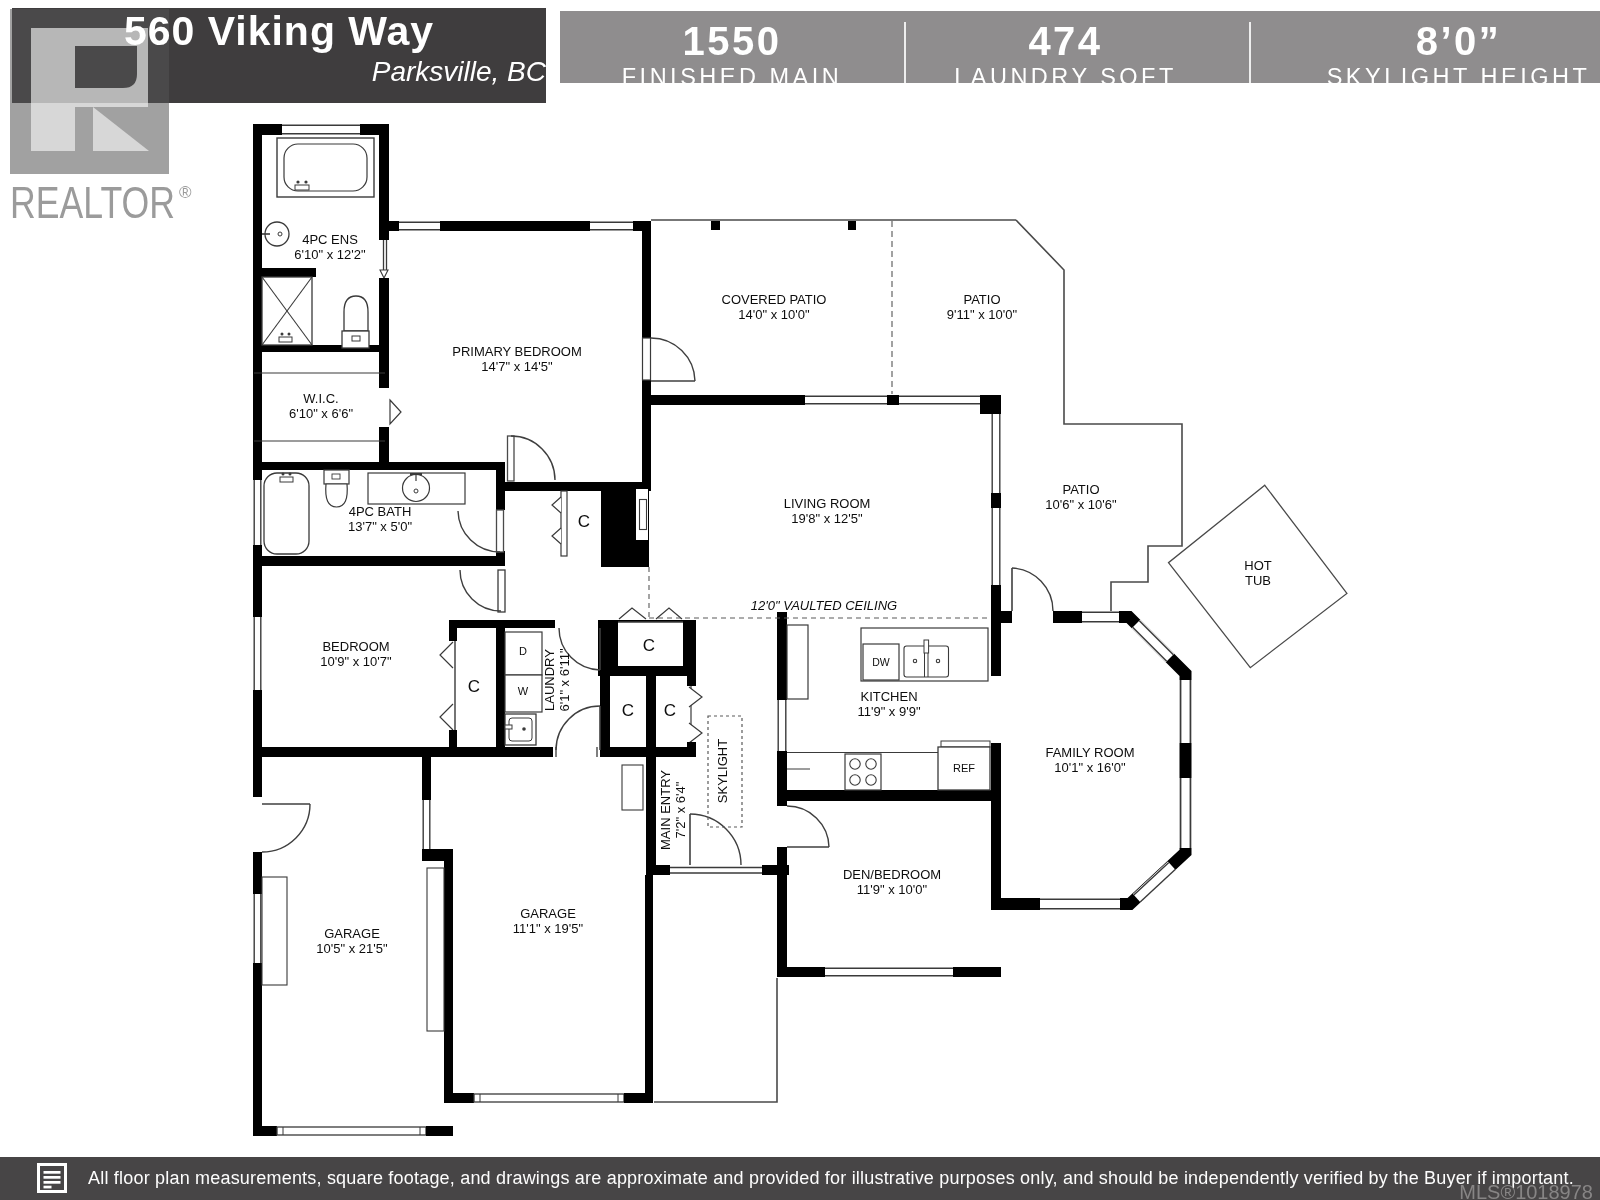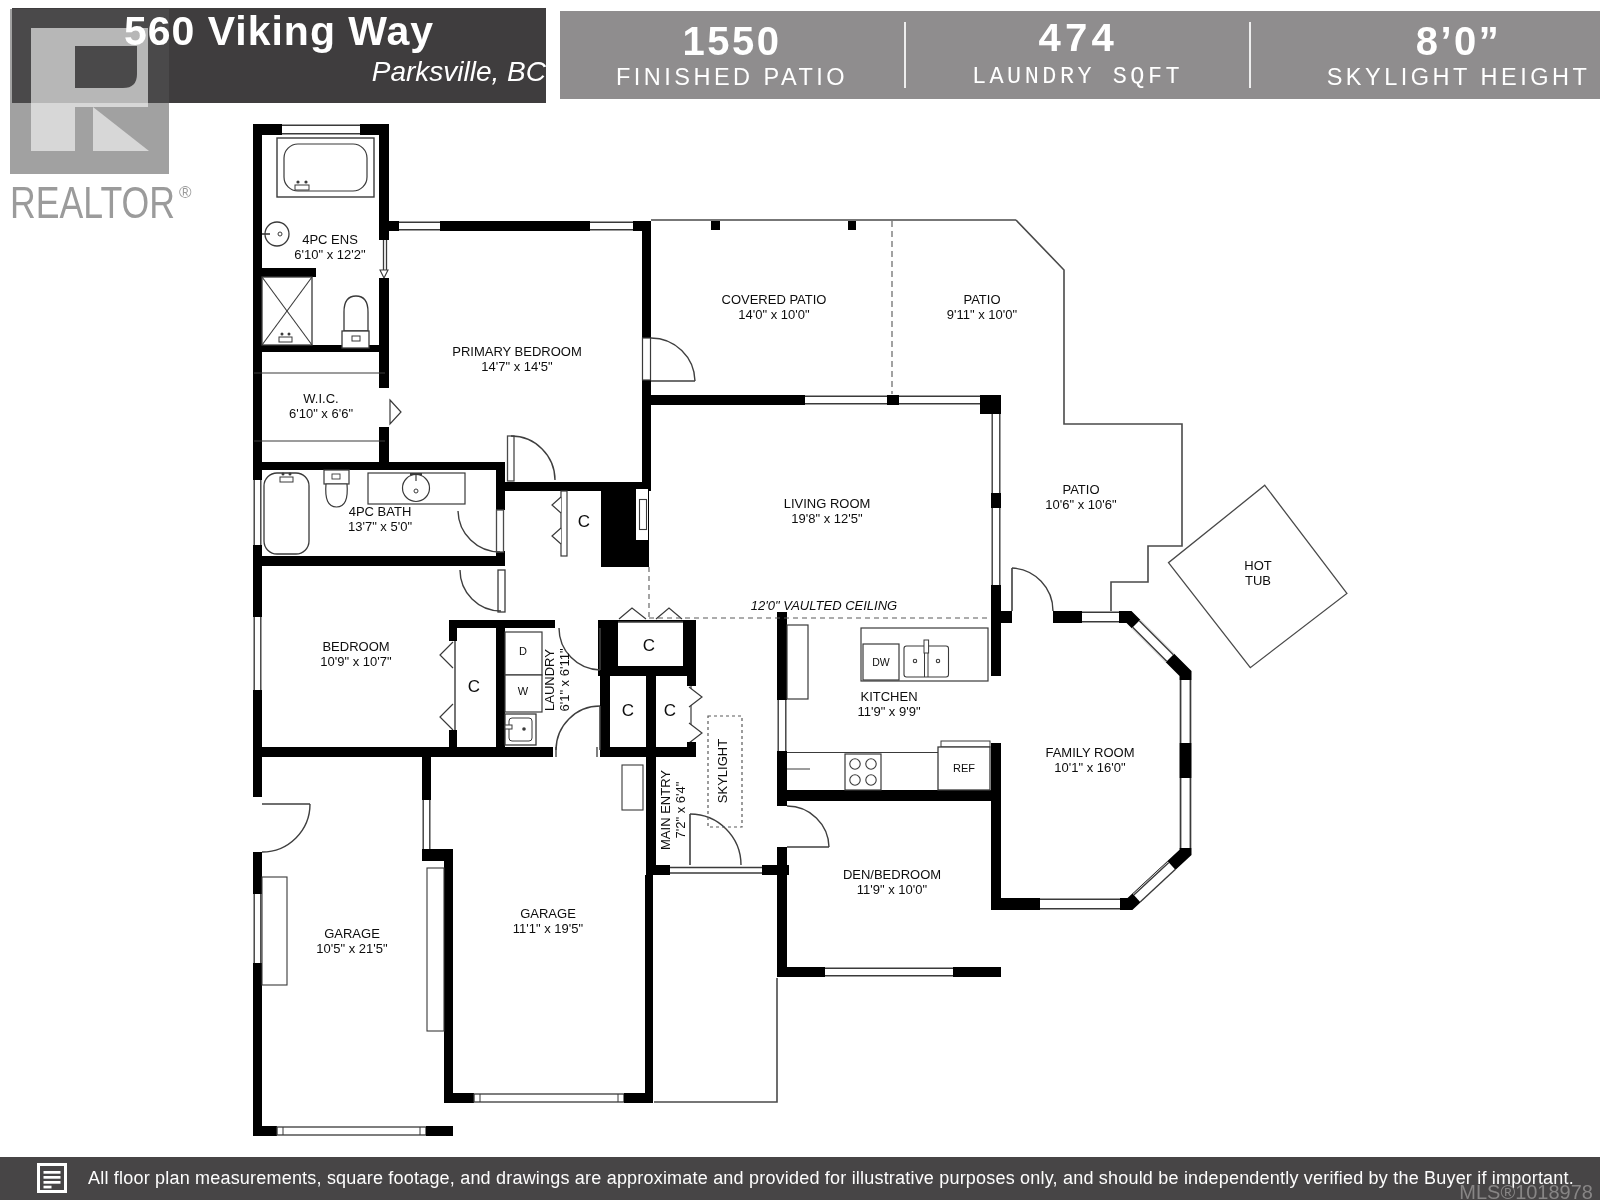--- a/index.html
+++ b/index.html
@@ -2,21 +2,21 @@
 <html><head>
 <meta charset="utf-8">
 <style>
   html,body{margin:0;padding:0;}
   body{width:1600px;height:1200px;background:#ffffff;font-family:"Liberation Sans",sans-serif;position:relative;overflow:hidden;}
   #plan{position:absolute;top:0;left:0;}
   .hdr{position:absolute;left:12px;top:8px;width:534px;height:95px;background:#3f3d3e;}
   .hdrtext{position:absolute;left:12px;top:8px;width:534px;height:95px;}
   .hdrtext .l1{color:#fff;font-weight:bold;font-size:41px;text-align:center;letter-spacing:1px;}
   .hdrtext .l2{color:#fff;font-style:italic;font-size:28px;text-align:right;margin-top:1px;}
-  .ibox{position:absolute;left:560px;top:11px;width:1040px;height:88px;background:#8f8d8e;}
+  .ibox{position:absolute;left:560px;top:11px;width:1040px;height:72px;background:#8f8d8e;}
   .ibox .col{position:absolute;top:0;height:100%;text-align:center;color:#fff;}
   .ibox .v{font-weight:bold;font-size:40px;letter-spacing:2.5px;margin-top:7px;line-height:46px;}
   .ibox .k{font-size:23.5px;letter-spacing:3.5px;margin-top:1px;line-height:24px;}
   .ibox .div{position:absolute;top:11px;width:2px;height:66px;background:rgba(255,255,255,0.85);}
   .ftr{position:absolute;left:0;top:1157px;width:1600px;height:43px;background:#474546;}
   .ftr .txt{position:absolute;left:88px;top:0;height:42px;line-height:43px;color:#fdfdfd;font-size:18px;letter-spacing:0.2px;}
   .mls{position:absolute;right:7px;top:1181px;color:#878585;font-size:20px;}
   .logo{position:absolute;left:10px;top:9px;}
 </style>
 </head>
@@ -664,26 +664,26 @@
 
   <div class="l1">560 Viking Way</div>
 
   <div class="l2">Parksville, BC</div>
 </div>
 
 <div class="ibox">
 
   <div class="col" style="left:0;width:344px;">
       <div class="v">1550</div>
-      <div class="k">FINISHED PATIO</div>
+      <div class="k">FINISHED MAIN</div>
     </div>
 
   <div class="div" style="left:344px;"></div>
 
-  <div class="col" style="left:346px;width:343px;font-family:Liberation Mono, monospace;">
+  <div class="col" style="left:334px;width:343px;">
       <div class="v">474</div>
       <div class="k">LAUNDRY SQFT</div>
     </div>
 
   <div class="div" style="left:689px;"></div>
 
   <div class="col" style="left:691px;width:349px;padding-left:33px;">
       <div class="v">8’0”</div>
       <div class="k">SKYLIGHT HEIGHT</div>
     </div>

